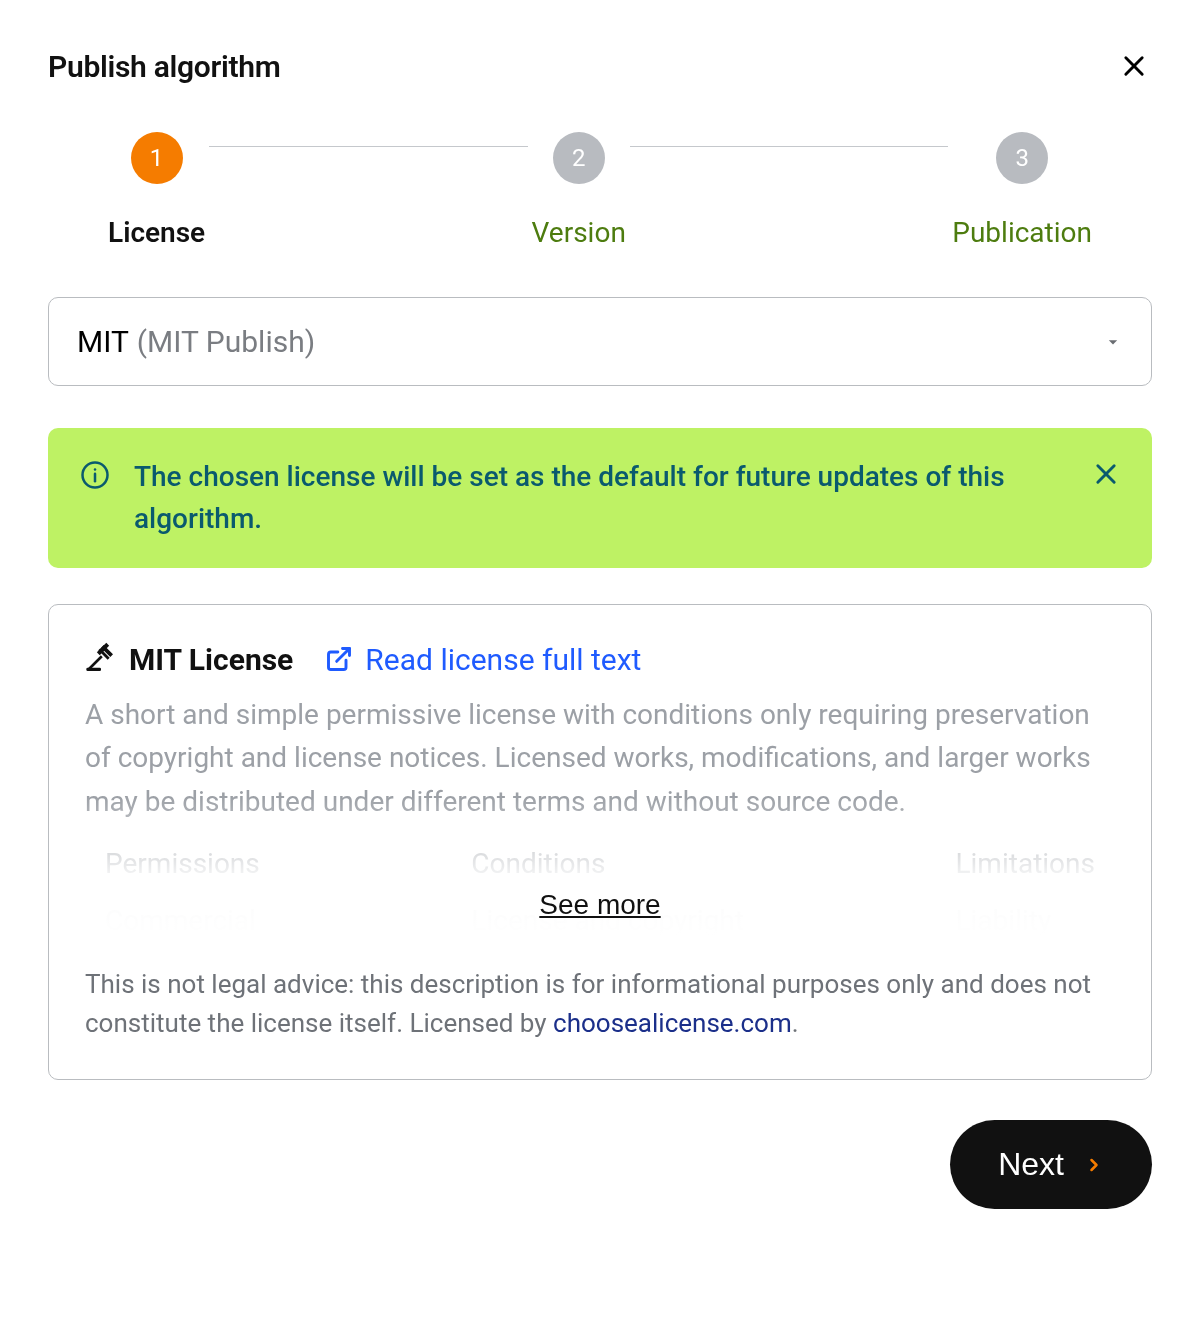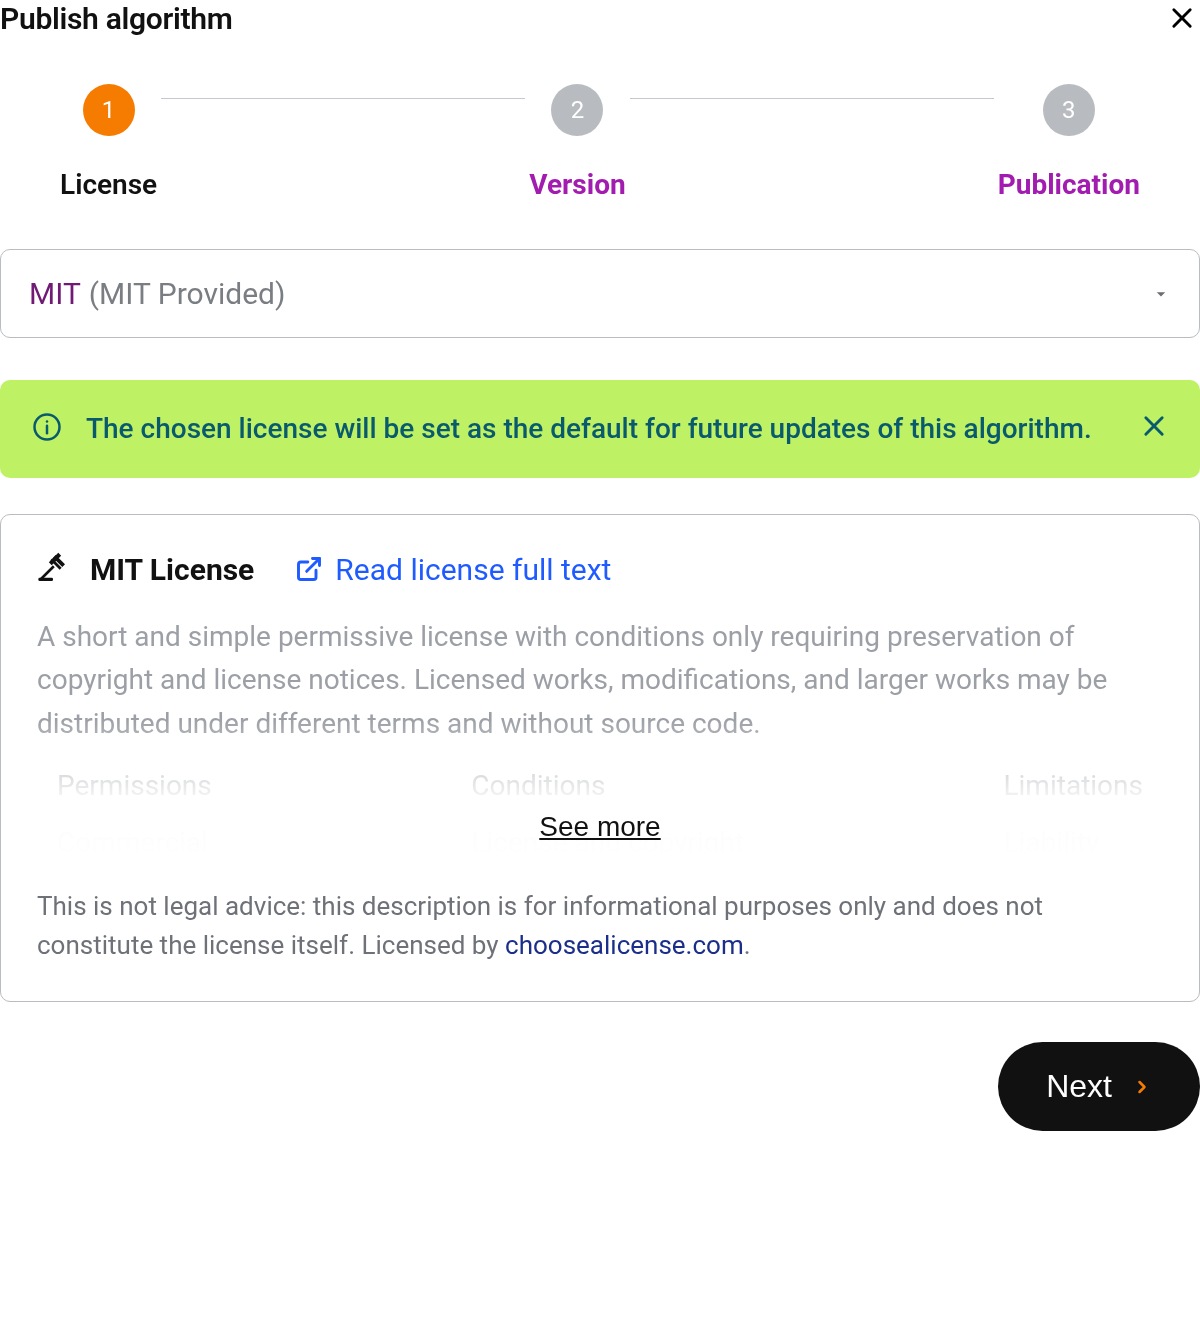--- a/index.html
+++ b/index.html
@@ -14,20 +14,21 @@
       width: 1200px;
       height: 1340px;
       overflow: hidden;
     }
 
     .modal {
       width: 1200px;
       height: 1070px;
       background: #fff;
       border-radius: 20px;
+      padding: 48px;
       position: relative;
       display: flex;
       flex-direction: column;
     }
 
     .modal-header {
       display: flex;
       justify-content: space-between;
       align-items: center;
       margin-bottom: 48px;
@@ -96,22 +97,22 @@
     .step-label {
       font-size: 28px;
       color: #111;
     }
 
     .step-label.active {
       font-weight: 600;
     }
 
     .step-label.inactive {
-      font-weight: 700;
-      color: #a21caf;
+      font-weight: 400;
+      color: #4d7c0f;
     }
 
     .step-connector {
       flex: 1;
       height: 1px;
       background: #C5C8CC;
       margin: 0 4px;
       position: relative;
       top: -44px;
     }
@@ -134,21 +135,21 @@
       justify-content: space-between;
     }
 
     .select-value {
       display: flex;
       align-items: baseline;
       gap: 8px;
     }
 
     .select-value-main {
-      color: #701a75;
+      color: #000000;
     }
 
     .select-value-sub {
       color: #7A7D82;
     }
 
     .select-caret {
       color: #6A6D72;
     }
 
@@ -188,22 +189,22 @@
     .license-card {
       border: 1.5px solid #B9BCC0;
       border-radius: 10px;
       padding: 36px;
       position: relative;
     }
 
     .license-header {
       display: flex;
       align-items: center;
-      gap: 21px;
-      margin-bottom: 28px;
+      gap: 12px;
+      margin-bottom: 16px;
     }
 
     .gavel-icon {
       color: #111;
     }
 
     .license-name {
       font-size: 30px;
       font-weight: 700;
       color: #111;
@@ -344,21 +345,21 @@
     <div class="step">
       <div class="step-circle inactive">3</div>
       <div class="step-label inactive">Publication</div>
     </div>
   </div>
 
   <div class="select-wrapper">
     <div class="select">
       <div class="select-value">
         <span class="select-value-main">MIT</span>
-        <span class="select-value-sub">(MIT Provided)</span>
+        <span class="select-value-sub">(MIT Publish)</span>
       </div>
       <span class="select-caret">
         <svg width="20" height="20" viewBox="0 0 24 24" fill="currentColor">
             <path d="M7 10l5 5 5-5z"></path>
           </svg>
       </span>
     </div>
   </div>
 
   <div class="alert">

